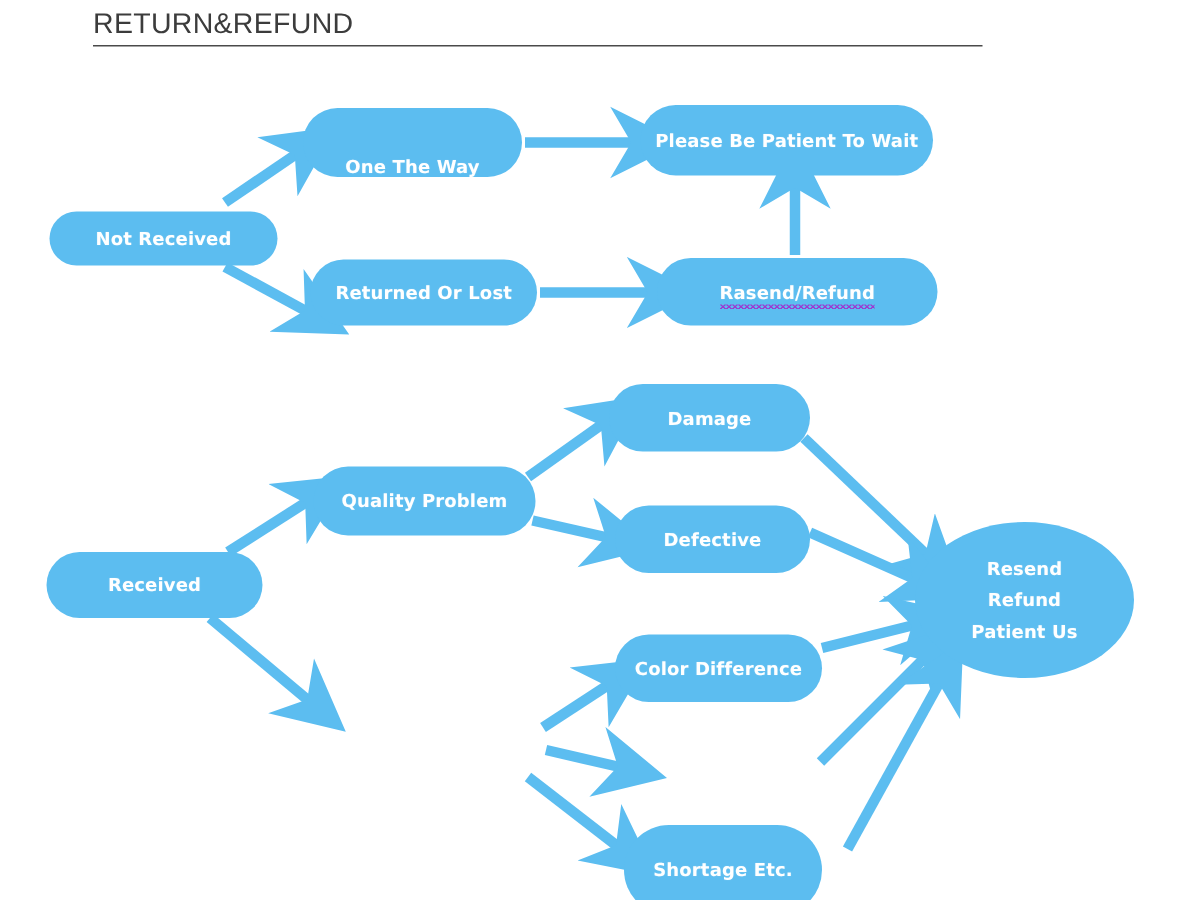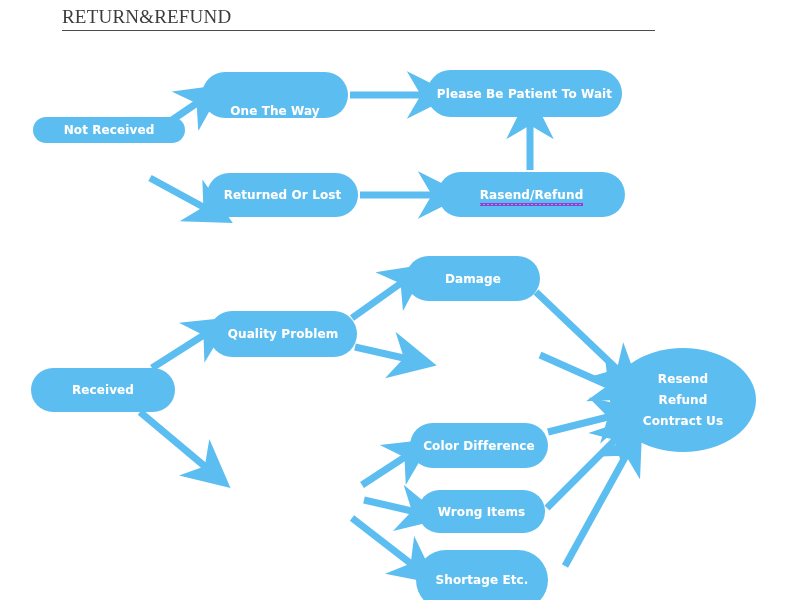--- a/index.html
+++ b/index.html
@@ -22,21 +22,21 @@
   }
 
   
   .title-wrap {
     position: absolute;
     left: 62px;
     top: 6px;
     width: 595px;
   }
   .title-text {
-    font-family: Liberation Serif, serif;
+    font-family: Liberation Sans, sans-serif;
     font-size: 19px;
     font-weight: 400;
     letter-spacing: 0.2px;
     color: #3c3c3c;
     line-height: 22px;
     white-space: nowrap;
   }
   .title-rule {
     margin-top: 2px;
     height: 1px;
@@ -143,21 +143,21 @@
       <line x1="540" y1="355" x2="612" y2="387"></line>
 
       <line x1="548" y1="432" x2="612" y2="416"></line>
 
       <line x1="547" y1="508" x2="618" y2="437"></line>
 
       <line x1="565" y1="566" x2="628" y2="452"></line>
     </g>
   </svg>
 
-  <div class="node" style="left:33px; top:117px; width:152px; height:26px;">
+  <div class="node" style="left:33px; top:141px; width:152px; height:36px;">
     <span>Not Received</span>
   </div>
 
   <div class="node" style="left:202px; top:72px; width:146px; height:46px;align-items:flex-end;">
     <span>One The Way</span>
   </div>
 
   <div class="node" style="left:207px; top:173px; width:151px; height:44px;">
     <span>Returned Or Lost</span>
   </div>
@@ -176,32 +176,32 @@
 
   <div class="node" style="left:209px; top:311px; width:148px; height:46px;align-items:center;">
     <span>Quality Problem</span>
   </div>
 
 
   <div class="node" style="left:406px; top:256px; width:134px; height:45px;">
     <span>Damage</span>
   </div>
 
+  <div class="node" style="left:410px; top:337px; width:130px; height:45px;">
+    <span>Defective</span>
+  </div>
 
   <div class="node" style="left:410px; top:423px; width:138px; height:45px;">
     <span>Color Difference</span>
   </div>
 
-  <div class="node" style="left:418px; top:490px; width:127px; height:43px;">
-    <span>Wrong Items</span>
-  </div>
 
   <div class="node" style="left:416px; top:550px; width:132px; height:60px;">
     <span>Shortage Etc.</span>
   </div>
 
   <div class="node ellipse" style="left:610px; top:348px; width:146px; height:104px;">
     <span>Resend</span>
     <span>Refund</span>
-    <span>Contract Us</span>
+    <span>Patient Us</span>
   </div>
 
 </div>
 
 </body></html>

